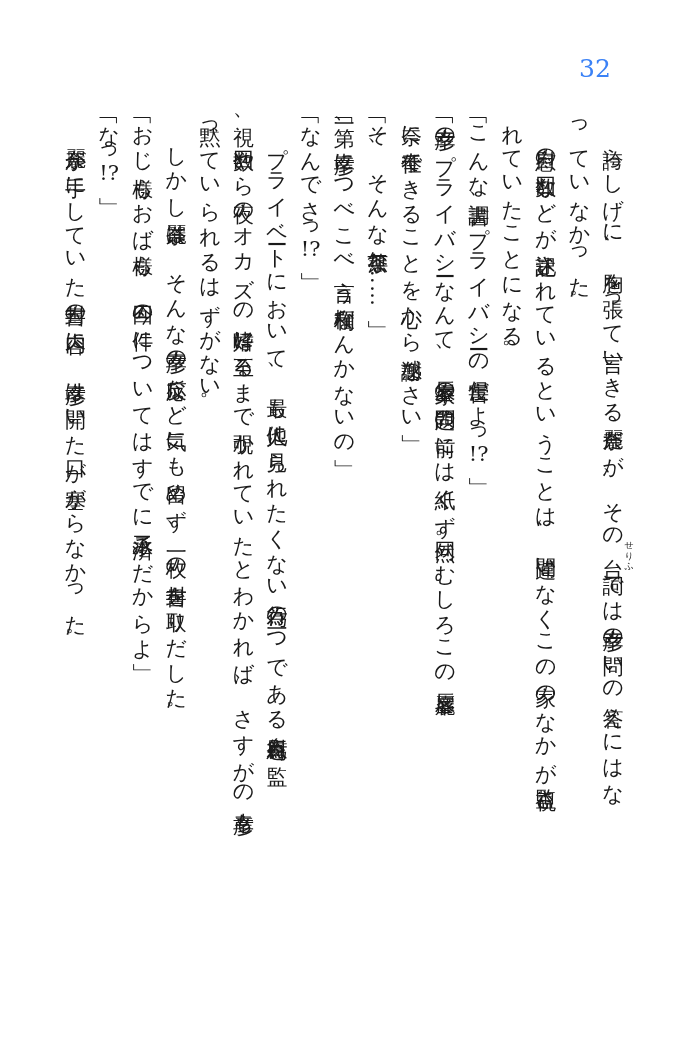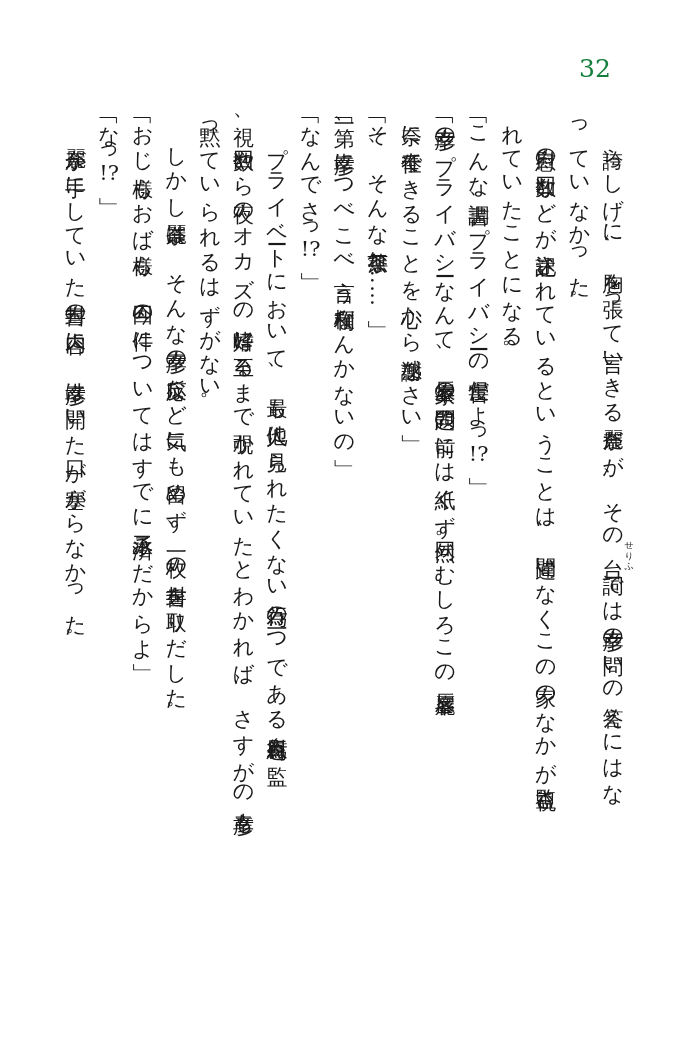--- a/index.html
+++ b/index.html
@@ -13,21 +13,21 @@
     height: 1050px;
     background: #ffffff;
     overflow: hidden;
     font-family: "DejaVu Serif", "Liberation Serif", serif;
   }
   .pageno {
     position: absolute;
     top: 54px;
     left: 579px;
     font-size: 25px;
-    color: #15803d;
+    color: #3b82f6;
     font-family: "DejaVu Serif", "Liberation Serif", serif;
   }
   .textblock {
     position: absolute;
     top: 110px;
     left: 62px;
     width: 572px;
     height: 888px;
     writing-mode: vertical-rl;
     -webkit-writing-mode: vertical-rl;

